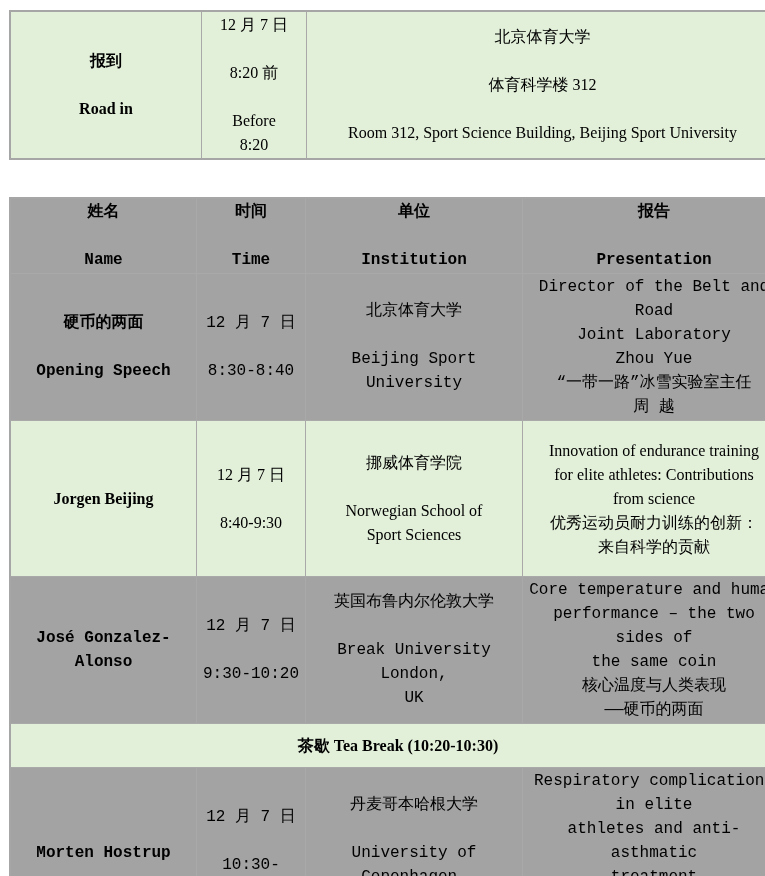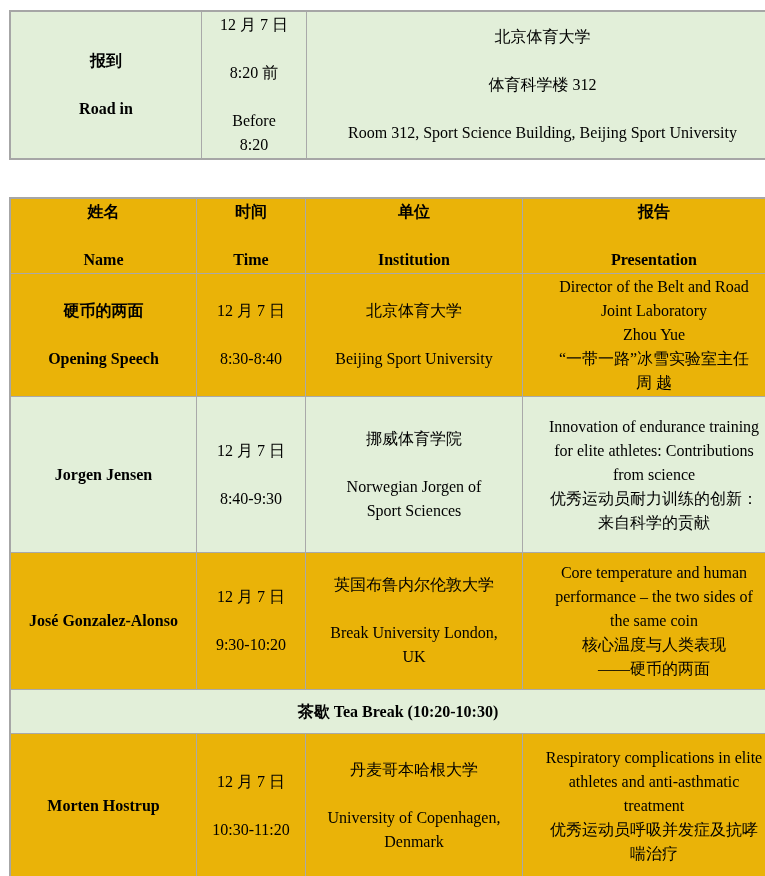--- a/index.html
+++ b/index.html
@@ -26,21 +26,21 @@
     text-align: center;
     vertical-align: middle;
     white-space: pre-line;
     font-size: 16px;
     line-height: 1.5;
     padding: 1px 3px;
     overflow: hidden;
   }
   .bold { font-weight: bold; }
   .green { background: #e2efd9; }
-  .white { background: #eab308; }
+  .white { background: #a3a3a3; font-family: Liberation Mono, monospace; }
 
   
   #signin-table tr { height: 140px; }
   .si-col1 { width: 184px; }
   .si-col2 { width: 98px; }
   .si-col3 { width: 465px; }
 
   
   .sc-col1 { width: 179px; }
   .sc-col2 { width: 102px; margin-top: 48px; }
@@ -105,27 +105,27 @@
 
 Beijing Sport University</td>
       <td class="white">Director of the Belt and Road
 Joint Laboratory
 Zhou Yue
 “一带一路”冰雪实验室主任
 周 越</td>
     </tr>
 
     <tr class="row-jensen">
-      <td class="green bold">Jorgen Jensen</td>
+      <td class="green bold">Jorgen Beijing</td>
       <td class="green">12 月 7 日
 
 8:40-9:30</td>
       <td class="green">挪威体育学院
 
-Norwegian Jorgen of
+Norwegian School of
 Sport Sciences</td>
       <td class="green">Innovation of endurance training
 for elite athletes: Contributions
 from science
 优秀运动员耐力训练的创新：
 来自科学的贡献</td>
     </tr>
 
     <tr class="row-alonso">
       <td class="white bold">José Gonzalez-Alonso</td>

